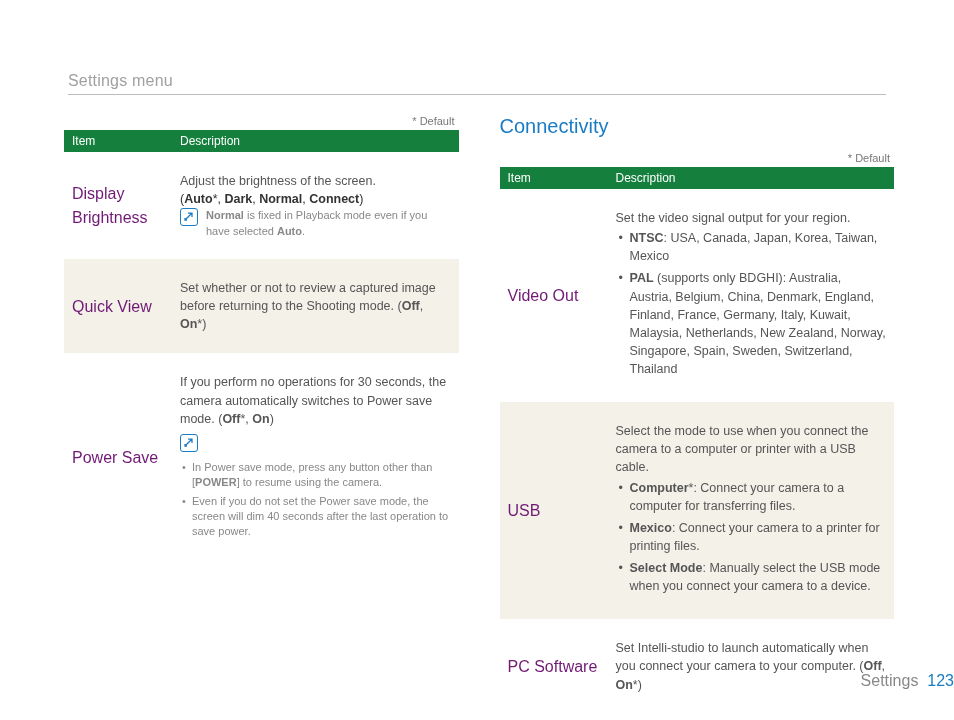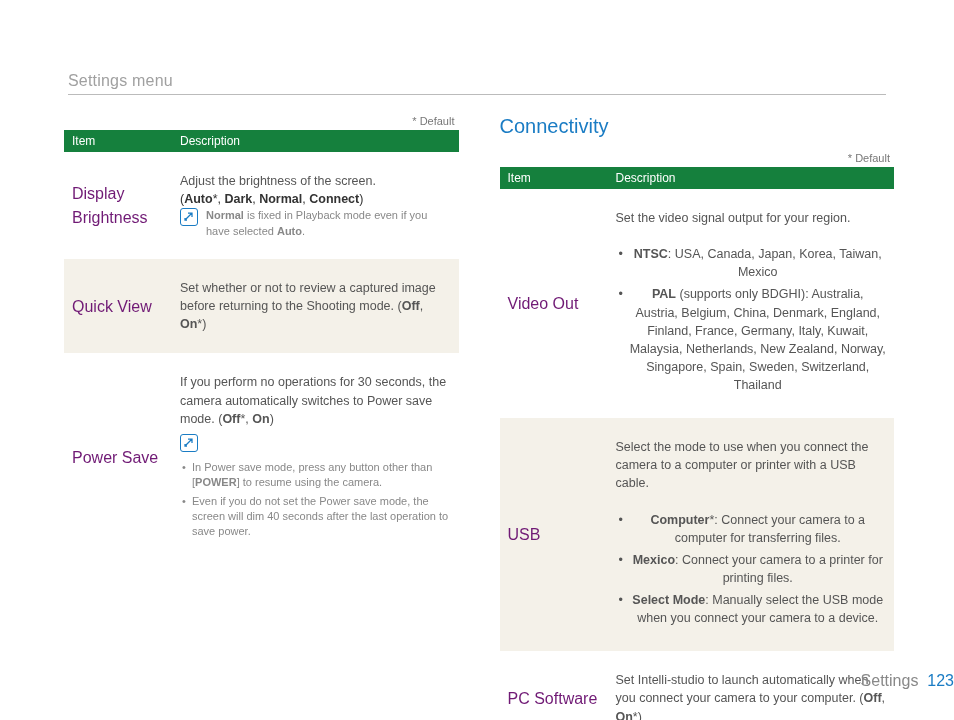--- a/index.html
+++ b/index.html
@@ -111,22 +111,21 @@
     margin-bottom: 3px;
   }
   ul.note-list li::before {
     content: "•";
     position: absolute;
     left: 2px;
     color: #888;
   }
   ul.desc-list {
     list-style: none;
-    margin-top: 18px;
-    text-align: center;
+    margin-top: 2px;
   }
   ul.desc-list li {
     position: relative;
     padding-left: 14px;
     margin-bottom: 4px;
   }
   ul.desc-list li::before {
     content: "•";
     position: absolute;
     left: 3px;

